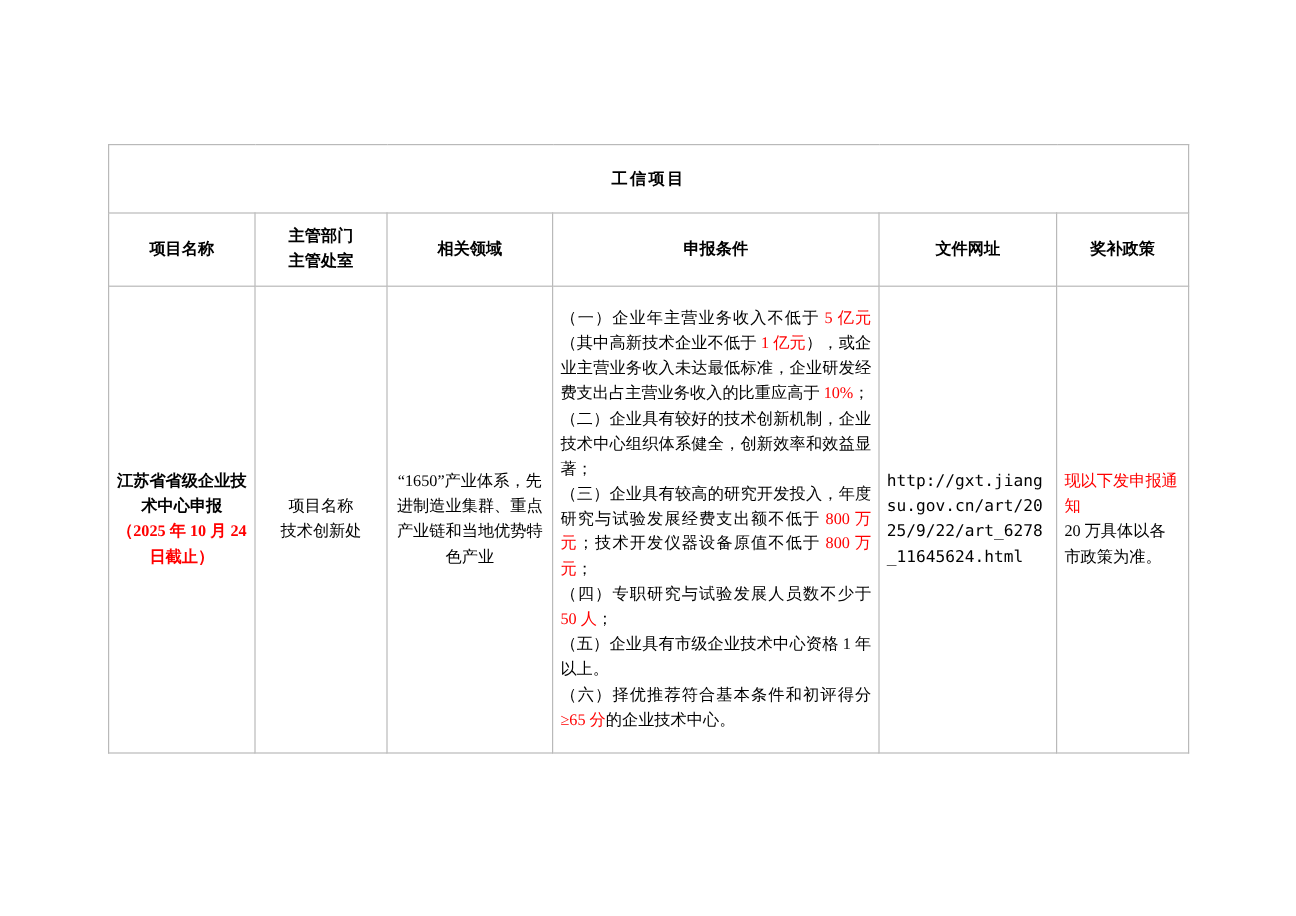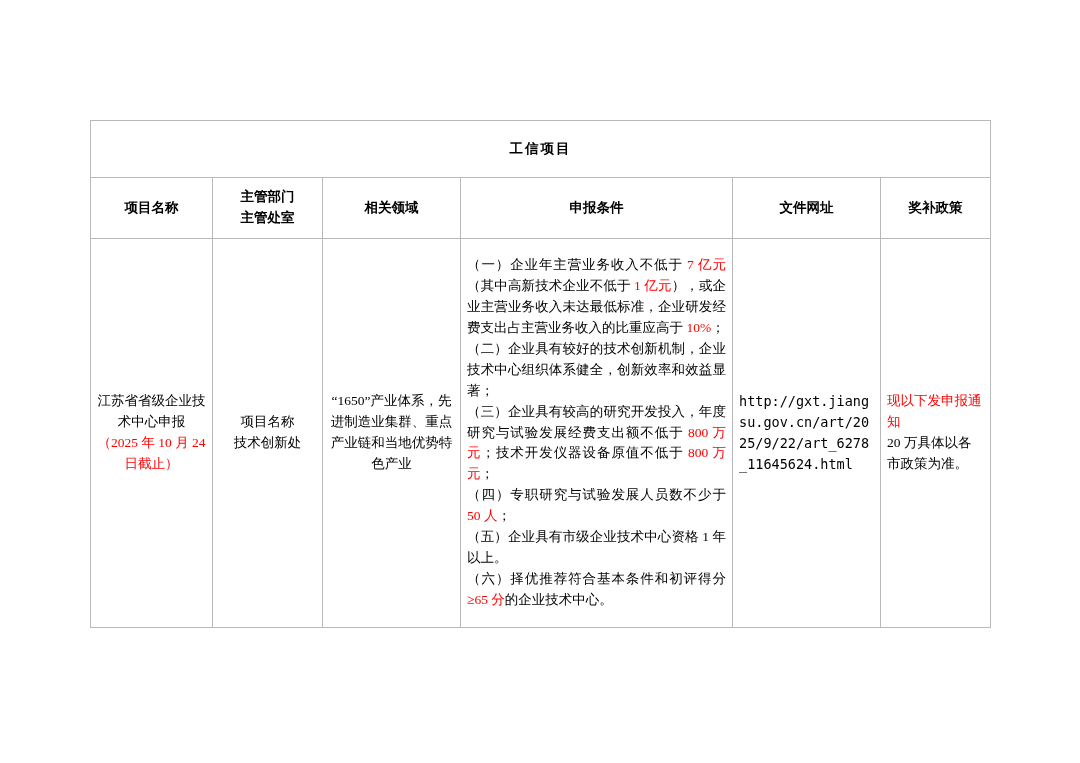--- a/index.html
+++ b/index.html
@@ -51,21 +51,21 @@
     height: 52px;
     line-height: 1.5;
   }
   .col-name { width: 122px; }
   .col-dept { width: 110px; }
   .col-field { width: 138px; }
   .col-cond  { width: 272px; }
   .col-url   { width: 148px; }
   .col-award { width: 110px; }
   .cell-name {
-    font-weight: normal;
+    font-weight: bold;
     font-size: 14px;
     line-height: 1.7;
     text-align: center;
     margin-left: 18px;
   }
   .cell-dept {
     text-align: center;
     font-size: 13.5px;
     line-height: 1.8;
   }
@@ -143,21 +143,21 @@
           <div>江苏省省级企业技术中心申报</div>
           <div class="red">（2025 年 10 月 24 日截止）</div>
         </td>
         <td class="cell-dept">
           <div>项目名称</div>
           <div>技术创新处</div>
         </td>
         <td class="cell-field">“1650”产业体系，先进制造业集群、重点产业链和当地优势特色产业</td>
         <td class="cell-cond">
           <div id="conditions-container">
-              <p class="cond-p"><span>（一）企业年主营业务收入不低于 </span><span class="red">7 亿元</span><span>（其中高新技术企业不低于 </span><span class="red">1 亿元</span><span>），或企业主营业务收入未达最低标准，企业研发经费支出占主营业务收入的比重应高于 </span><span class="red">10%</span><span>；</span></p>
+              <p class="cond-p"><span>（一）企业年主营业务收入不低于 </span><span class="red">5 亿元</span><span>（其中高新技术企业不低于 </span><span class="red">1 亿元</span><span>），或企业主营业务收入未达最低标准，企业研发经费支出占主营业务收入的比重应高于 </span><span class="red">10%</span><span>；</span></p>
               <p class="cond-p"><span>（二）企业具有较好的技术创新机制，企业技术中心组织体系健全，创新效率和效益显著；</span></p>
               <p class="cond-p"><span>（三）企业具有较高的研究开发投入，年度研究与试验发展经费支出额不低于 </span><span class="red">800 万元</span><span>；技术开发仪器设备原值不低于 </span><span class="red">800 万元</span><span>；</span></p>
               <p class="cond-p"><span>（四）专职研究与试验发展人员数不少于 </span><span class="red">50 人</span><span>；</span></p>
               <p class="cond-p"><span>（五）企业具有市级企业技术中心资格 1 年以上。</span></p>
               <p class="cond-p"><span>（六）择优推荐符合基本条件和初评得分</span><span class="red">≥65 分</span><span>的企业技术中心。</span></p>
             </div>
         </td>
         <td class="cell-url">http://gxt.jiangsu.gov.cn/art/2025/9/22/art_6278_11645624.html</td>
         <td class="cell-award">
           <div class="red">现以下发申报通知</div>

